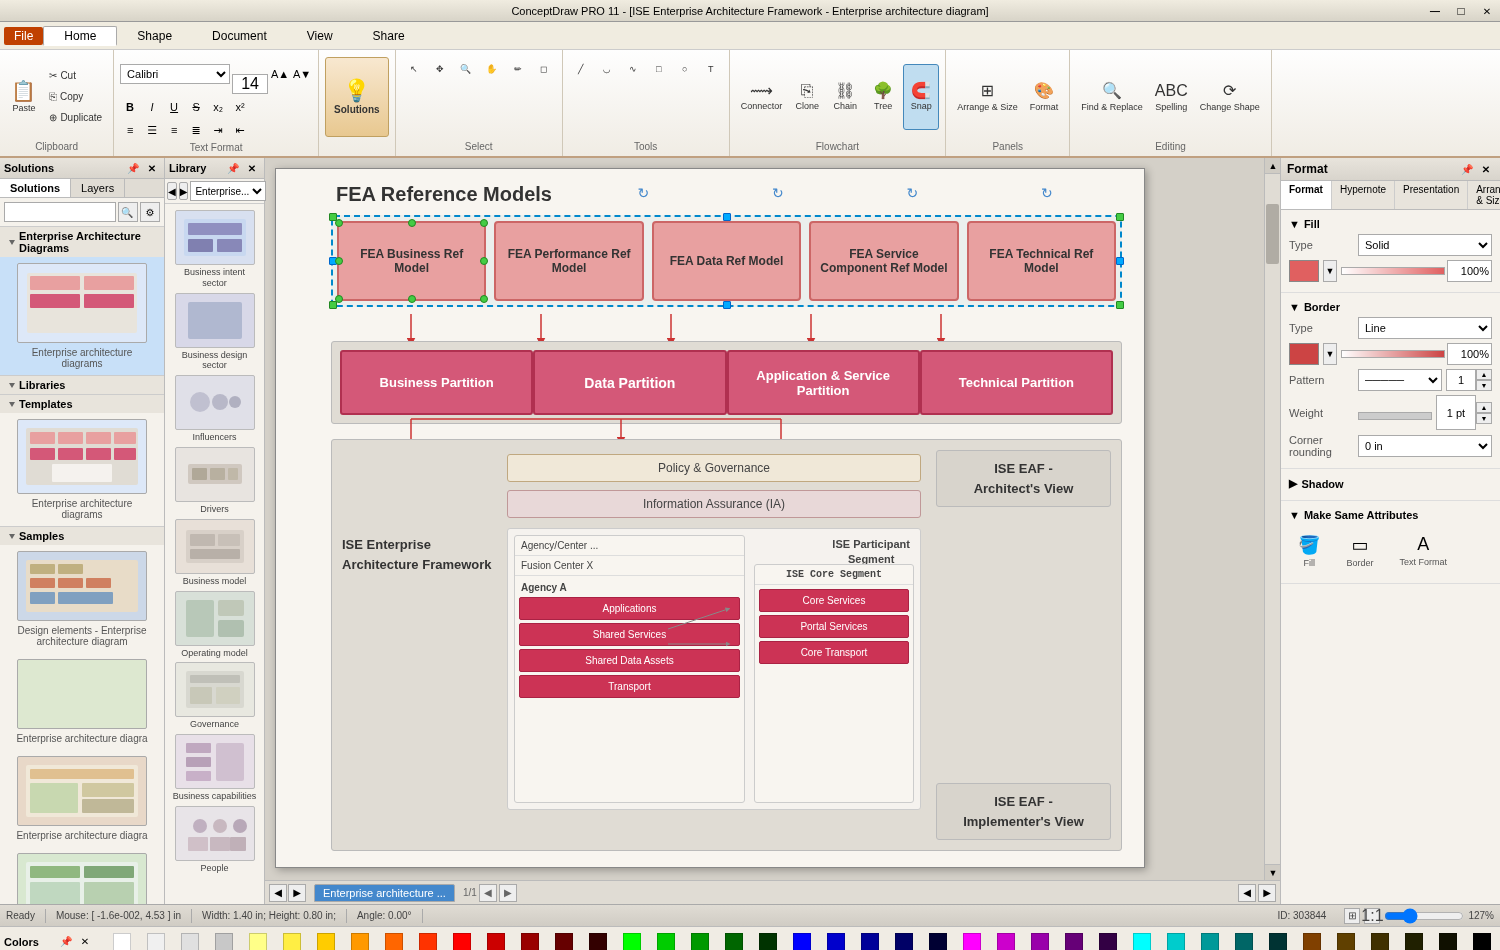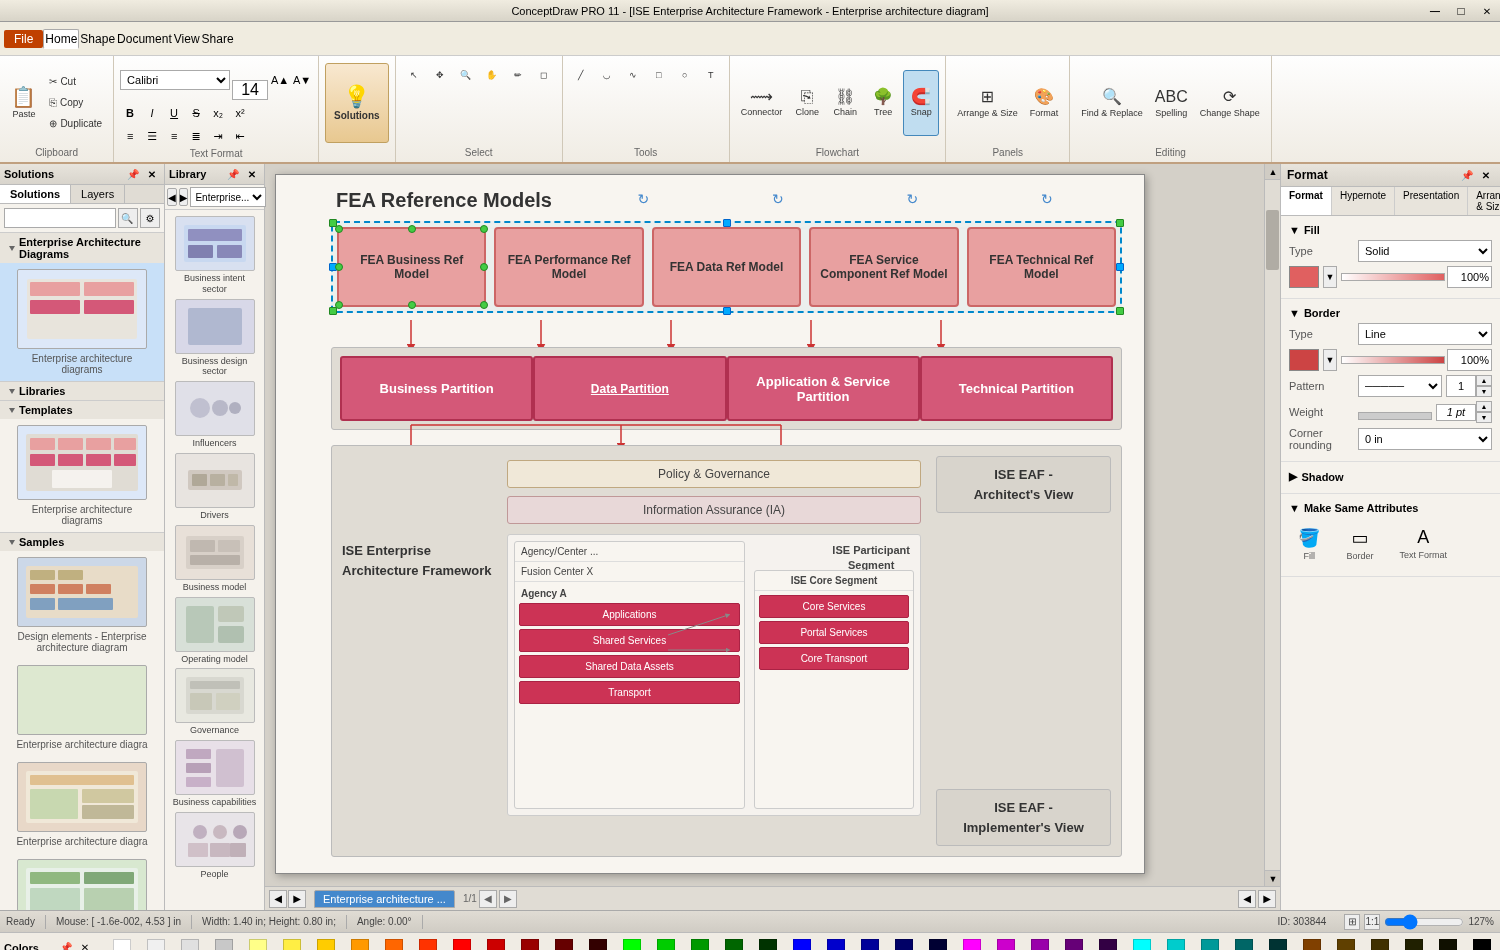--- a/index.html
+++ b/index.html
@@ -4,22 +4,22 @@
   <style>
     * { box-sizing: border-box; margin: 0; padding: 0; }
     body { font-family: 'Segoe UI', Arial, sans-serif; font-size: 12px; background: #d4d0c8; overflow: hidden; width: 1500px; height: 950px; }
 
     
     #titlebar { height: 22px; background: linear-gradient(to bottom, #f0ece0, #d8d4c8); display: flex; align-items: center; justify-content: center; font-size: 11px; border-bottom: 1px solid #999; position: relative; }
     #titlebar .win-controls { position: absolute; right: 0; top: 0; display: flex; }
     #titlebar .win-controls span { width: 26px; height: 22px; display: flex; align-items: center; justify-content: center; font-size: 10px; cursor: pointer; }
 
     
-    #menubar { height: 34px; background: #f0ece0; display: flex; align-items: center; border-bottom: 1px solid #ccc; padding: 0 4px; }
-    .menu-tab { padding: 2px 1px; font-size: 12px; cursor: pointer; border-radius: 2px; }
+    #menubar { height: 28px; background: #f0ece0; display: flex; align-items: center; border-bottom: 1px solid #ccc; padding: 0 4px; }
+    .menu-tab { padding: 2px 20px; font-size: 12px; cursor: pointer; border-radius: 2px; }
     .menu-tab.active { background: #ffffff; border: 1px solid #aaa; border-bottom: 1px solid white; }
 
     
     #ribbon { height: 108px; background: linear-gradient(to bottom, #fefefe, #f0ece4); border-bottom: 2px solid #c0a080; display: flex; align-items: stretch; overflow: hidden; }
     .ribbon-section { display: flex; flex-direction: column; border-right: 1px solid #d0c8b8; padding: 4px 6px; align-items: flex-start; min-width: fit-content; }
     .ribbon-section-label { font-size: 10px; color: #666; text-align: center; margin-top: auto; padding-top: 2px; width: 100%; }
     .ribbon-tools { display: flex; align-items: center; gap: 2px; flex: 1; }
     .ribbon-btn { display: flex; flex-direction: column; align-items: center; justify-content: center; padding: 2px 4px; min-width: 36px; height: 66px; border: 1px solid transparent; border-radius: 3px; cursor: pointer; font-size: 9px; color: #333; text-align: center; gap: 2px; }
     .ribbon-btn.active { background: #c0ddf0; border-color: #4488bb; }
     .ribbon-btn .icon { font-size: 20px; line-height: 1; }
@@ -618,21 +618,21 @@
             <line x1="80" y1="0" x2="80" y2="28" stroke="#cc3333" stroke-width="1.5" marker-end="url(#arrowhead)"></line>
             <line x1="210" y1="0" x2="210" y2="28" stroke="#cc3333" stroke-width="1.5" marker-end="url(#arrowhead)"></line>
             <line x1="340" y1="0" x2="340" y2="28" stroke="#cc3333" stroke-width="1.5" marker-end="url(#arrowhead)"></line>
             <line x1="480" y1="0" x2="480" y2="28" stroke="#cc3333" stroke-width="1.5" marker-end="url(#arrowhead)"></line>
             <line x1="610" y1="0" x2="610" y2="28" stroke="#cc3333" stroke-width="1.5" marker-end="url(#arrowhead)"></line>
           </svg>
 
           <div style="position:absolute;top:172px;left:55px;right:22px;background:#e0dcd4;border:1px solid #bbb;border-radius:3px;padding:8px;">
             <div style="display:flex;">
               <div style="flex:1;background:#d45878;border:2px solid #b03050;border-radius:3px;padding:12px 6px;text-align:center;font-size:13px;font-weight:bold;color:#fff;min-height:65px;display:flex;align-items:center;justify-content:center;">Business Partition</div>
-              <div style="flex:1;background:#d45878;border:2px solid #b03050;border-radius:3px;padding:12px 6px;text-align:center;font-size:12px;font-weight:bold;color:#fff;min-height:65px;display:flex;align-items:center;justify-content:center;text-decoration:underline;">Data Partition</div>
+              <div style="flex:1;background:#d45878;border:2px solid #b03050;border-radius:3px;padding:12px 6px;text-align:center;font-size:14px;font-weight:bold;color:#fff;min-height:65px;display:flex;align-items:center;justify-content:center;">Data Partition</div>
               <div style="flex:1;background:#d45878;border:2px solid #b03050;border-radius:3px;padding:12px 6px;text-align:center;font-size:13px;font-weight:bold;color:#fff;min-height:65px;display:flex;align-items:center;justify-content:center;">Application &amp; Service Partition</div>
               <div style="flex:1;background:#d45878;border:2px solid #b03050;border-radius:3px;padding:12px 6px;text-align:center;font-size:13px;font-weight:bold;color:#fff;min-height:65px;display:flex;align-items:center;justify-content:center;">Technical Partition</div>
             </div>
           </div>
 
           <svg style="position:absolute;top:248px;left:55px;width:calc(100% - 77px);height:26px;overflow:visible;">
             <defs>
               <marker id="arrowhead2" markerWidth="6" markerHeight="6" refX="3" refY="3" orient="auto">
                 <polygon points="0 0, 6 3, 0 6" fill="#cc3333"></polygon>
               </marker>
@@ -664,21 +664,21 @@
                 <div style="padding:4px;">
                   <div style="font-size:10px;color:#444;padding:2px 2px 4px;font-weight:bold;">Agency A</div>
                   <div style="background:#cc3355;border:1px solid #aa2244;border-radius:2px;padding:5px 4px;font-size:10px;color:white;text-align:center;margin-bottom:3px;cursor:pointer;">Applications</div>
                   <div style="background:#cc3355;border:1px solid #aa2244;border-radius:2px;padding:5px 4px;font-size:10px;color:white;text-align:center;margin-bottom:3px;cursor:pointer;">Shared Services</div>
                   <div style="background:#cc3355;border:1px solid #aa2244;border-radius:2px;padding:5px 4px;font-size:10px;color:white;text-align:center;margin-bottom:3px;cursor:pointer;">Shared Data Assets</div>
                   <div style="background:#cc3355;border:1px solid #aa2244;border-radius:2px;padding:5px 4px;font-size:10px;color:white;text-align:center;cursor:pointer;">Transport</div>
                 </div>
               </div>
 
               <div style="position:absolute;right:6px;top:35px;width:160px;bottom:6px;background:#f8f5f0;border:1px solid #ccc;border-radius:3px;">
-                <div style="font-size:10px;font-weight:bold;color:#444;padding:4px 6px;text-align:center;border-bottom:1px solid #ddd;">ISE Core Segment</div>
+                <div style="font-size:10px;font-weight:bold;color:#444;padding:4px 6px;text-align:center;border-bottom:1px solid #ddd;font-family:Liberation Mono, monospace;">ISE Core Segment</div>
                 <div style="padding:4px;">
                   <div style="background:#cc3355;border:1px solid #aa2244;border-radius:2px;padding:5px 4px;font-size:10px;color:white;text-align:center;margin-bottom:3px;cursor:pointer;">Core Services</div>
                   <div style="background:#cc3355;border:1px solid #aa2244;border-radius:2px;padding:5px 4px;font-size:10px;color:white;text-align:center;margin-bottom:3px;cursor:pointer;">Portal Services</div>
                   <div style="background:#cc3355;border:1px solid #aa2244;border-radius:2px;padding:5px 4px;font-size:10px;color:white;text-align:center;cursor:pointer;">Core Transport</div>
                 </div>
               </div>
 
               <svg style="position:absolute;left:0;top:0;width:100%;height:100%;pointer-events:none;overflow:visible;">
                 <defs>
                   <marker id="arr3" markerWidth="5" markerHeight="5" refX="2.5" refY="2.5" orient="auto">
@@ -794,21 +794,21 @@
           <div class="spinner-btns">
             <div class="spinner-btn">▲</div>
             <div class="spinner-btn">▼</div>
           </div>
         </div>
       </div>
       <div class="format-row">
         <span class="format-label">Weight</span>
         <div style="flex:1;height:8px;background:#ccc;border:1px solid #aaa;margin-top:7px;"></div>
         <div class="spinner-input">
-          <input type="text" value="1 pt" style="width: 40px; height: 17px; border: 1px solid rgb(170, 170, 170); font-size: 11px; text-align: center; font-style: italic;">
+          <input type="text" value="1 pt" style="width: 40px; height: 35px; border: 1px solid rgb(170, 170, 170); font-size: 11px; text-align: center;">
           <div class="spinner-btns">
             <div class="spinner-btn">▲</div>
             <div class="spinner-btn">▼</div>
           </div>
         </div>
       </div>
       <div class="format-row">
         <span class="format-label">Corner rounding</span>
         <select class="format-control" style="width:80px;">
           <option>0 in</option>
@@ -854,21 +854,21 @@
   <span>Mouse: [ -1.6e-002, 4.53 ] in</span>
   <div class="status-sep"></div>
   <span>Width: 1.40 in; Height: 0.80 in;</span>
   <div class="status-sep"></div>
   <span>Angle: 0.00°</span>
   <div class="status-sep"></div>
   <span style="margin-left:auto;">ID: 303844</span>
 
   <div style="display:flex;align-items:center;gap:4px;margin-left:8px;">
     <div style="width:16px;height:16px;border:1px solid #aaa;background:#eee;display:flex;align-items:center;justify-content:center;font-size:10px;cursor:pointer;">⊞</div>
-    <div style="width:16px;height:16px;border:1px solid #aaa;background:#eee;display:flex;align-items:center;justify-content:center;font-size:10px;cursor:pointer;">1:1</div>
+    <div style="width:16px;height:16px;border:1px solid #aaa;background:#eee;display:flex;align-items:center;justify-content:center;font-size:16px;cursor:pointer;">1:1</div>
     <input type="range" min="25" max="400" value="127" style="width: 80px;">
     <span>127%</span>
   </div>
 </div>
 
 <div id="colorsbar">
   <span class="colors-title">Colors</span>
   <div class="panel-header-btns" style="margin-right:4px;">
     <div class="panel-header-btn">📌</div>
     <div class="panel-header-btn">✕</div>

